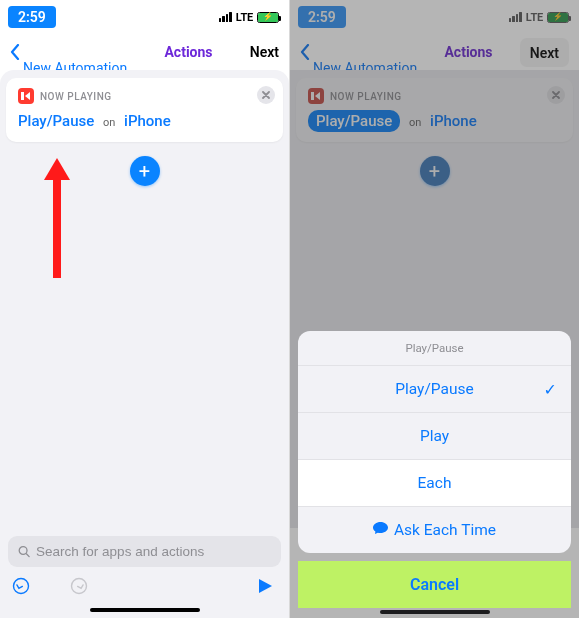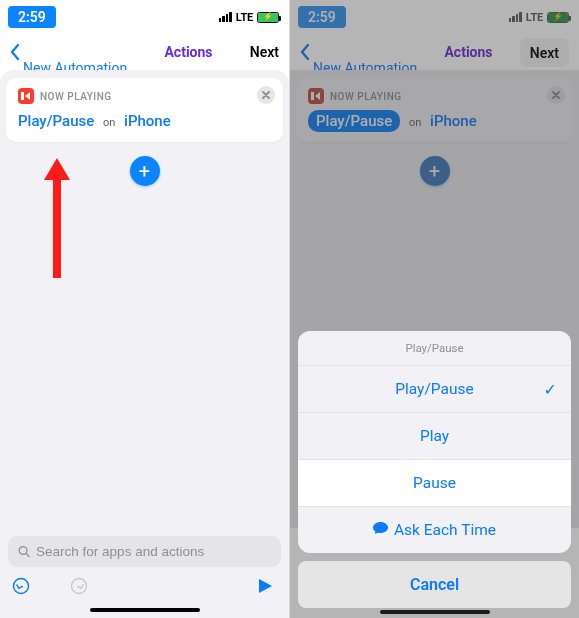--- a/index.html
+++ b/index.html
@@ -146,21 +146,21 @@
     .sheet-item {
       text-align:center; font-size:15.5px; color:#0a7aff; padding:14px 0;
       border-bottom:1px solid #e2e2e6; position:relative;
     }
     .sheet-item:last-child { border-bottom:none; }
     .sheet-item.selected .check { position:absolute; right:14px; top:50%; transform:translateY(-50%); color:#0a7aff; font-size:16px; }
     .sheet-item.highlight { background:#fff; }
     .ask-row { display:flex; align-items:center; justify-content:center; gap:6px; }
     .msg-icon { font-size:13px; }
     .sheet-cancel {
-      margin-top:8px; background:#e5e5e5; border-radius:8px;
+      margin-top:8px; background:#bef264; border-radius:0;
       text-align:center; font-size:16px; font-weight:600; color:#0a7aff; padding:14px 0;
     }
     .panel-right .home-ind { position:absolute; bottom:4px; left:50%; transform:translateX(-50%); z-index:12; background:#1c1c1e; }
 
     .panel-right .status-bar { color:#5a5a5a; }
     .panel-right .cell-bars span { background:#5a5a5a; }
     .panel-right .battery { border-color:#5a5a5a; }
     .panel-right .battery::after { background:#5a5a5a; }
 
   </style>
@@ -326,21 +326,21 @@
   <div class="dim-overlay"></div>
 
   <div class="action-sheet">
     <div class="sheet-group">
       <div class="sheet-title">Play/Pause</div>
       <div class="sheet-item selected">
         <span>Play/Pause</span>
         <span class="check">✓</span>
       </div>
       <div class="sheet-item">Play</div>
-      <div class="sheet-item highlight">Pause</div>
+      <div class="sheet-item highlight">Each</div>
       <div class="sheet-item">
         <span class="ask-row">
           <span class="msg-icon">
             <svg width="15" height="13" viewBox="0 0 15 13">
                 <path fill="#0a7aff" d="M7.5 0C3.4 0 0 2.5 0 5.5c0 1.6.9 3 2.4 4L2 12l2.8-1.3c.8.2 1.7.3 2.7.3 4.1 0 7.5-2.5 7.5-5.5S11.6 0 7.5 0z"></path>
               </svg>
           </span>
           <span>Ask Each Time</span>
         </span>
       </div>

